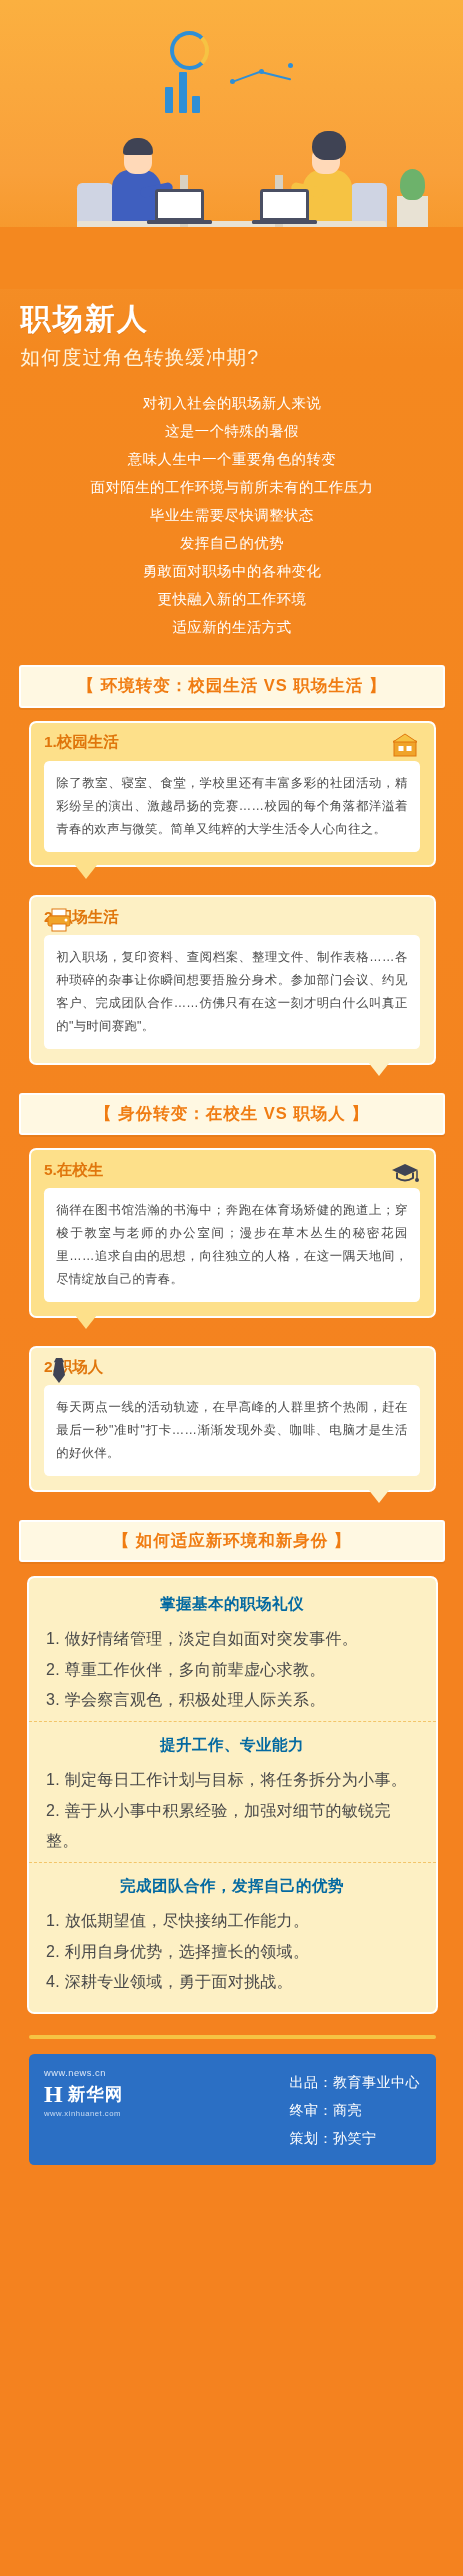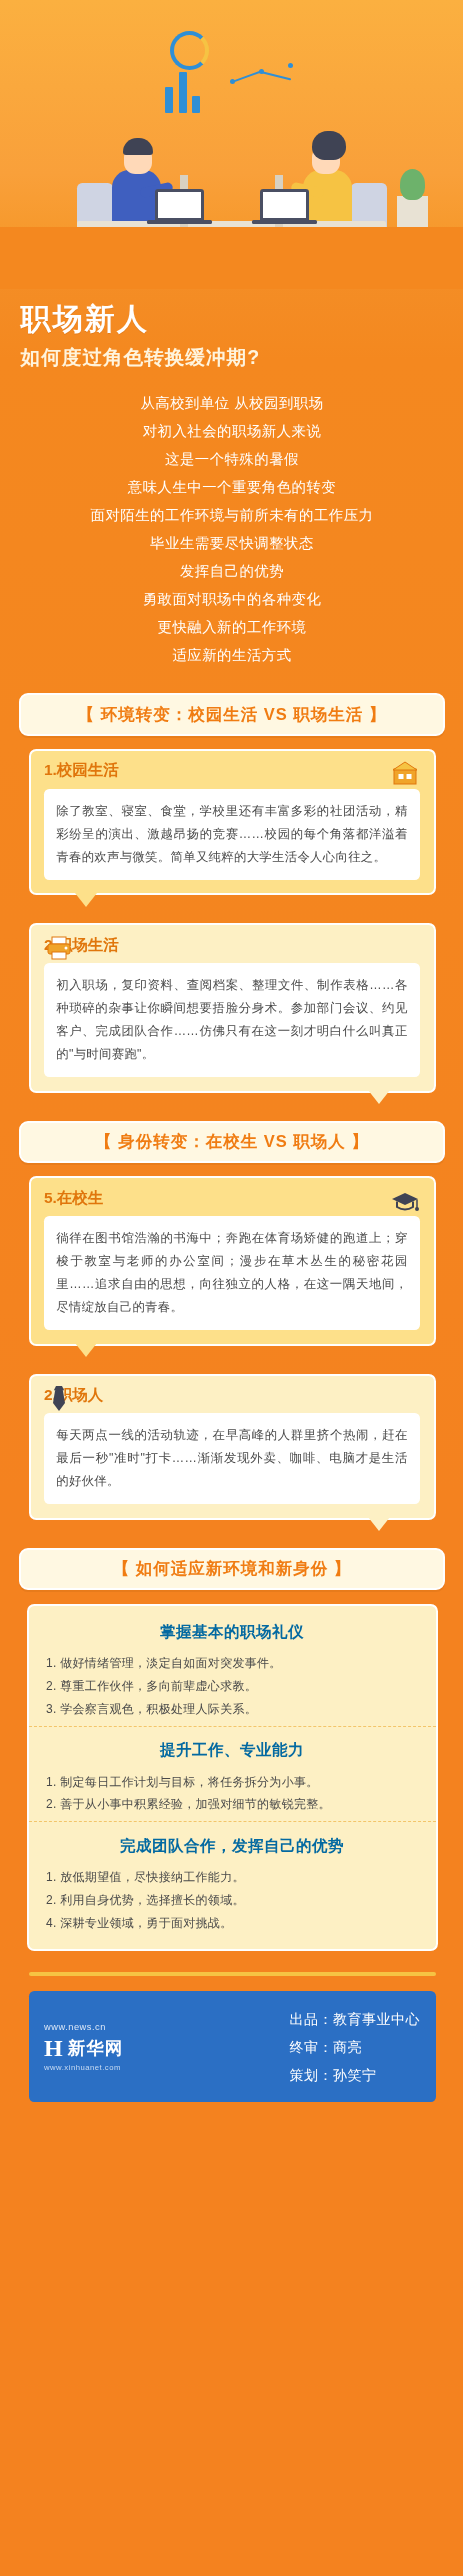--- a/index.html
+++ b/index.html
@@ -197,21 +197,21 @@
     font-size: 30px;
     font-weight: bold;
     color: #ffffff;
     letter-spacing: 2.1px;
     line-height: 1.15;
     text-shadow: 0 1px 0 rgba(180,85,10,.25);
   }
   .sub-title {
     margin-top: 7.2px;
     font-size: 19.6px;
-    font-weight: bold;
+    font-weight: normal;
     color: #fff4dd;
     letter-spacing: 1px;
   }
   .lead-list {
     margin: 13.4px auto 5.2px;
     width: 392px;
     text-align: center;
   }
   .lead-list .lead {
     font-size: 14.4px;
@@ -219,21 +219,21 @@
     line-height: 1.95;
     letter-spacing: 0.5px;
   }
 
   
   .section-head {
     margin: 24px auto 13.4px;
     width: 412px;
     background: #fff8e2;
     border: 2.1px solid #ffffff;
-    border-radius: 9px;
+    border-radius: 3px;
     text-align: center;
     padding: 8.2px 5.2px;
     box-shadow: 0 2.1px 0 rgba(150,70,0,.12);
   }
   .section-head .txt {
     font-size: 16.5px;
     font-weight: bold;
     color: #f07c12;
     letter-spacing: 1px;
   }
@@ -309,37 +309,37 @@
   .tip:last-child { border-bottom: none; }
   .tip-head {
     text-align: center;
     font-size: 15.5px;
     font-weight: bold;
     color: #0369a1;
     margin-bottom: 9.3px;
     letter-spacing: 0.5px;
   }
   .tip-item {
-    font-size: 12px;
+    font-size: 16px;
     line-height: 1.9;
     color: #4a4a4a;
     letter-spacing: 0.3px;
   }
 
   
   .footer {
     width: 407px;
     margin: 15.5px auto 20.6px;
     background: #2b6fc4;
     border-radius: 5.2px;
     padding: 13.4px 15.5px;
     box-sizing: border-box;
     display: flex;
     justify-content: space-between;
-    align-items: center;
+    align-items: flex-start;
     color: #ffffff;
   }
   .footer-left { width: 170px; }
   .footer-url {
     font-size: 9.3px;
     letter-spacing: 0.5px;
     color: #dbe7f7;
   }
   .footer-logo {
     display: flex;
@@ -426,21 +426,20 @@
       <div class="hero-floor"></div>
     </div>
   </div>
 
   <div class="title-block">
     <div class="main-title">职场新人</div>
     <div class="sub-title">如何度过角色转换缓冲期?</div>
   </div>
 
   <div class="lead-list">
-    <div class="lead">从高校到单位 从校园到职场</div>
     <div class="lead">对初入社会的职场新人来说</div>
     <div class="lead">这是一个特殊的暑假</div>
     <div class="lead">意味人生中一个重要角色的转变</div>
     <div class="lead">面对陌生的工作环境与前所未有的工作压力</div>
     <div class="lead">毕业生需要尽快调整状态</div>
     <div class="lead">发挥自己的优势</div>
     <div class="lead">勇敢面对职场中的各种变化</div>
     <div class="lead">更快融入新的工作环境</div>
     <div class="lead">适应新的生活方式</div>
   </div>

